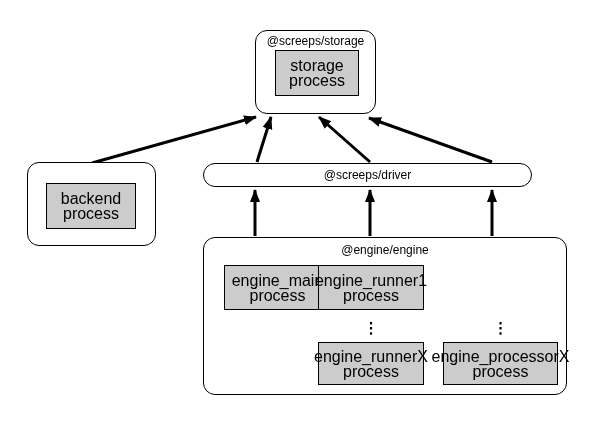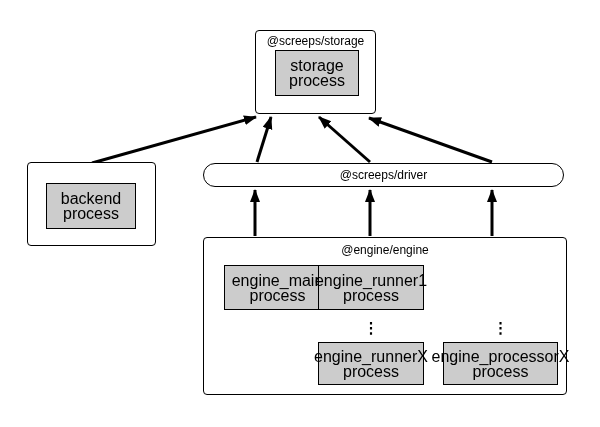--- a/index.html
+++ b/index.html
@@ -9,21 +9,21 @@
     height: 427px;
     background: #ffffff;
     font-family: "Liberation Sans", sans-serif;
     color: #000000;
     overflow: hidden;
   }
   .node {
     position: absolute;
     background: #ffffff;
     border: 1.5px solid #000000;
-    border-radius: 4px;
+    border-radius: 12px;
     box-sizing: border-box;
   }
   .node-title {
     position: absolute;
     left: 0; right: 0;
     text-align: center;
     font-size: 12px;
     line-height: 14px;
     white-space: nowrap;
   }
@@ -89,21 +89,21 @@
 
   <div class="node" style="left:255px; top:30px; width:121px; height:84px;">
     <div class="node-title" style="top:3px;">@screeps/storage</div>
     <div class="process-box" style="left:19px; top:19px; width:84px; height:46px;">storage process</div>
   </div>
 
   <div class="node" style="left:27px; top:162px; width:129px; height:84px;">
     <div class="process-box" style="left:18px; top:20px; width:90px; height:46px;">backend process</div>
   </div>
 
-  <div class="pill" style="left:203px; top:163px; width:361px; height:24px;">@screeps/driver</div>
+  <div class="pill" style="left:203px; top:163px; width:329px; height:24px;">@screeps/driver</div>
 
   <div class="node" style="left:203px; top:237px; width:364px; height:158px;">
     <div class="node-title" style="top:5px;">@engine/engine</div>
 
     <div class="process-box" style="left:20px; top:27px; width:107px; height:45px;">engine_main process</div>
     <div class="process-box" style="left:114px; top:27px; width:106px; height:45px;">engine_runner1 process</div>
 
     <div class="dots" style="left:114px; top:76px; width:106px; height:26px;">⋮</div>
     <div class="dots" style="left:239px; top:76px; width:115px; height:26px;">⋮</div>
 

